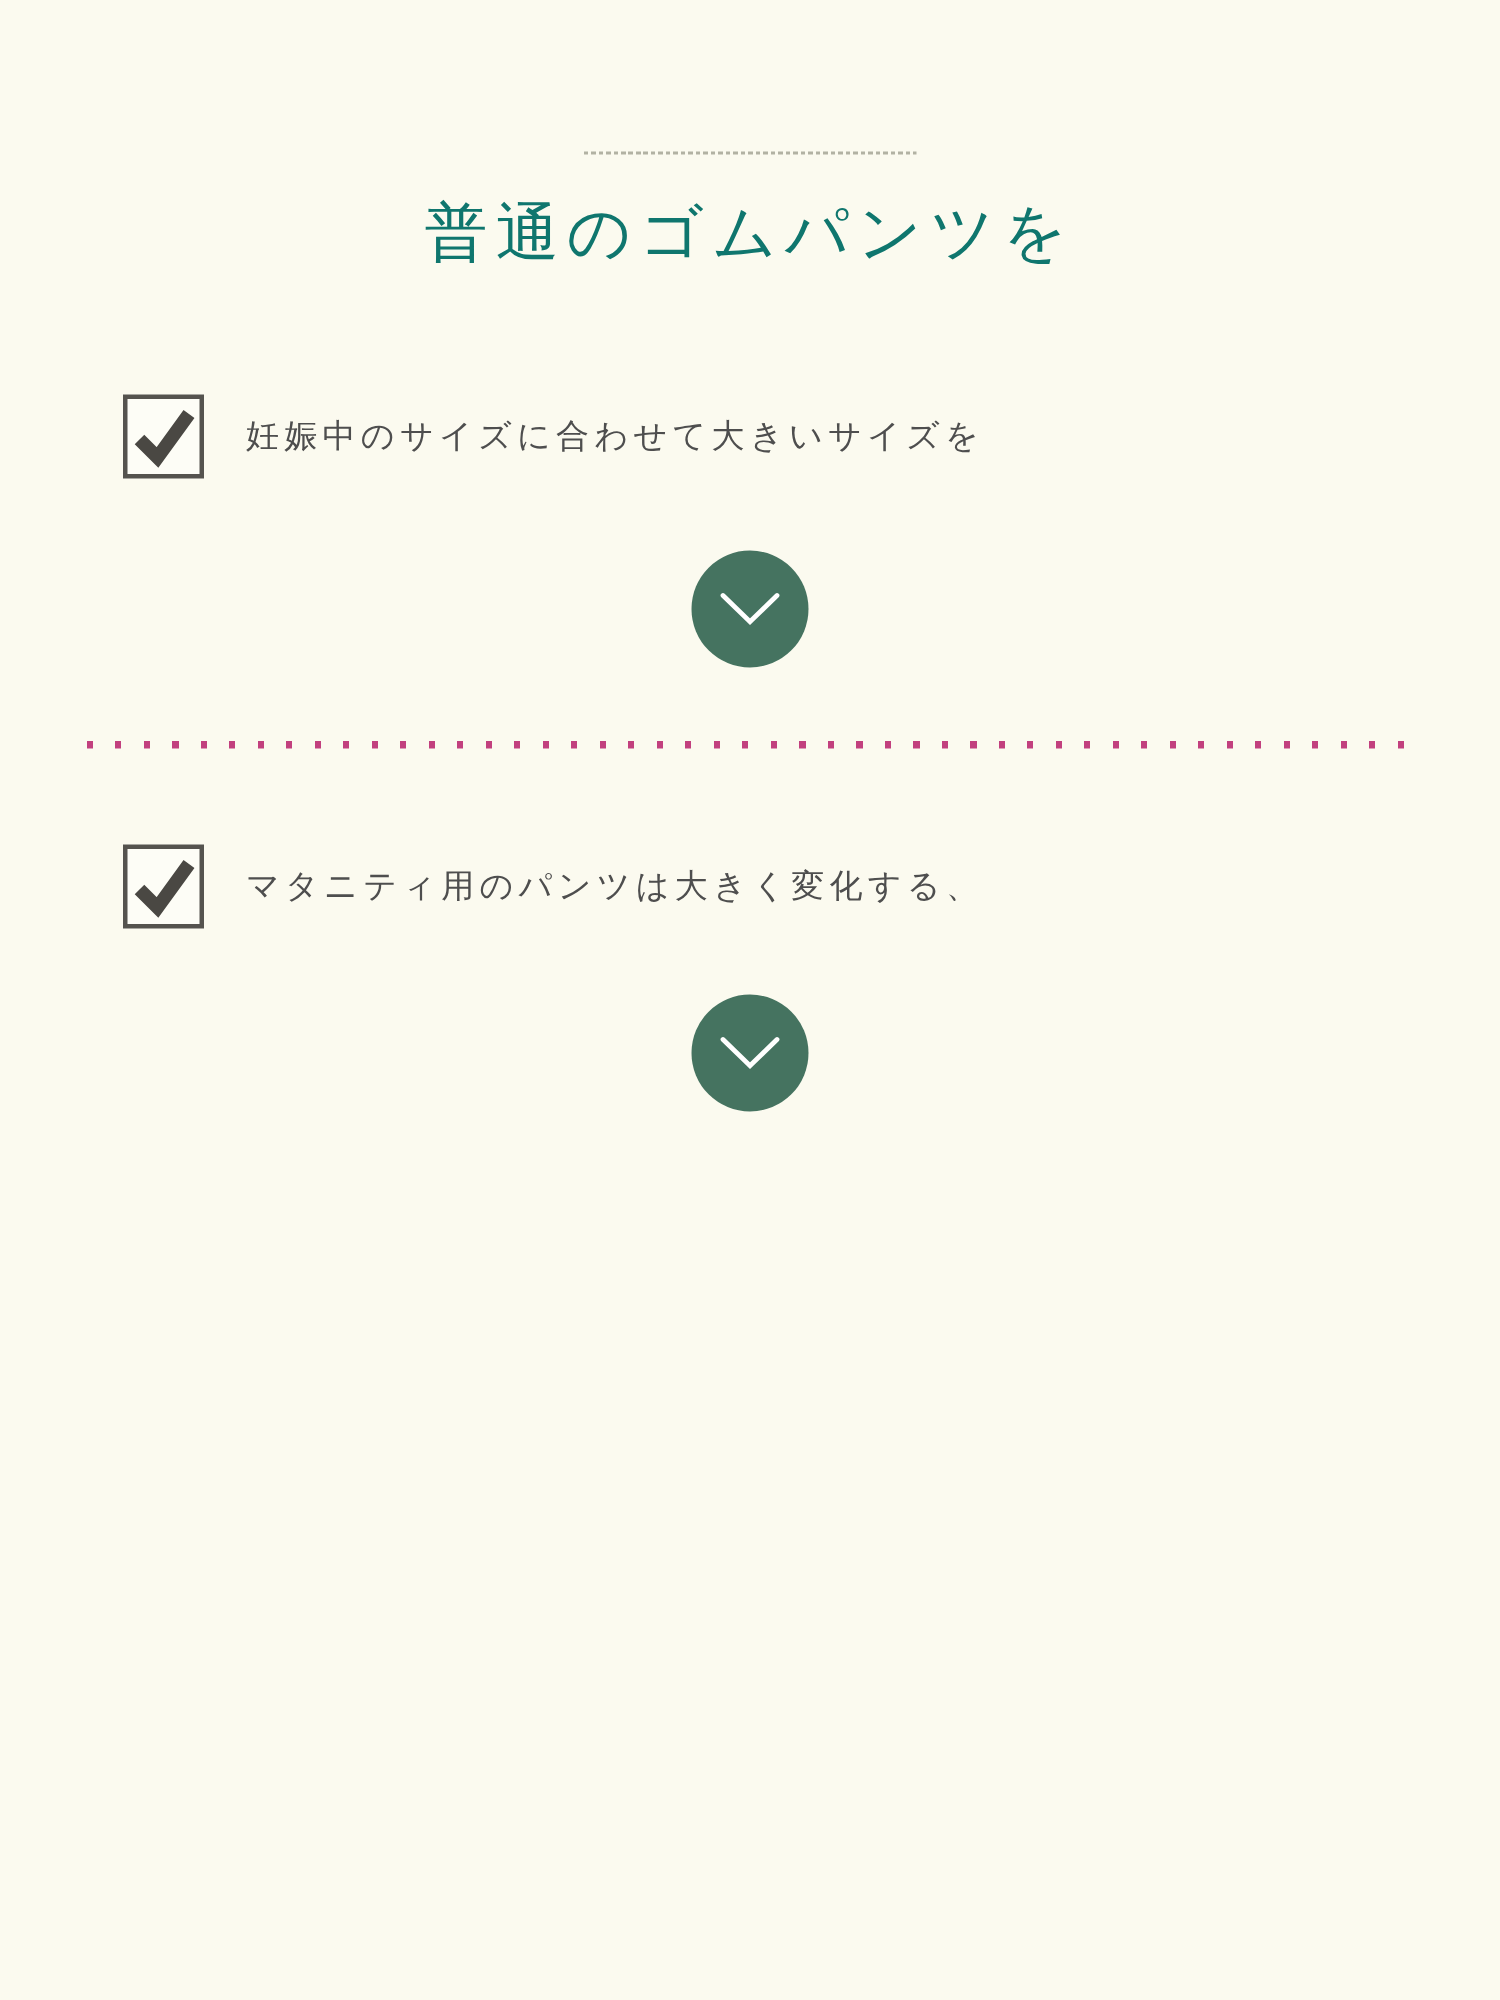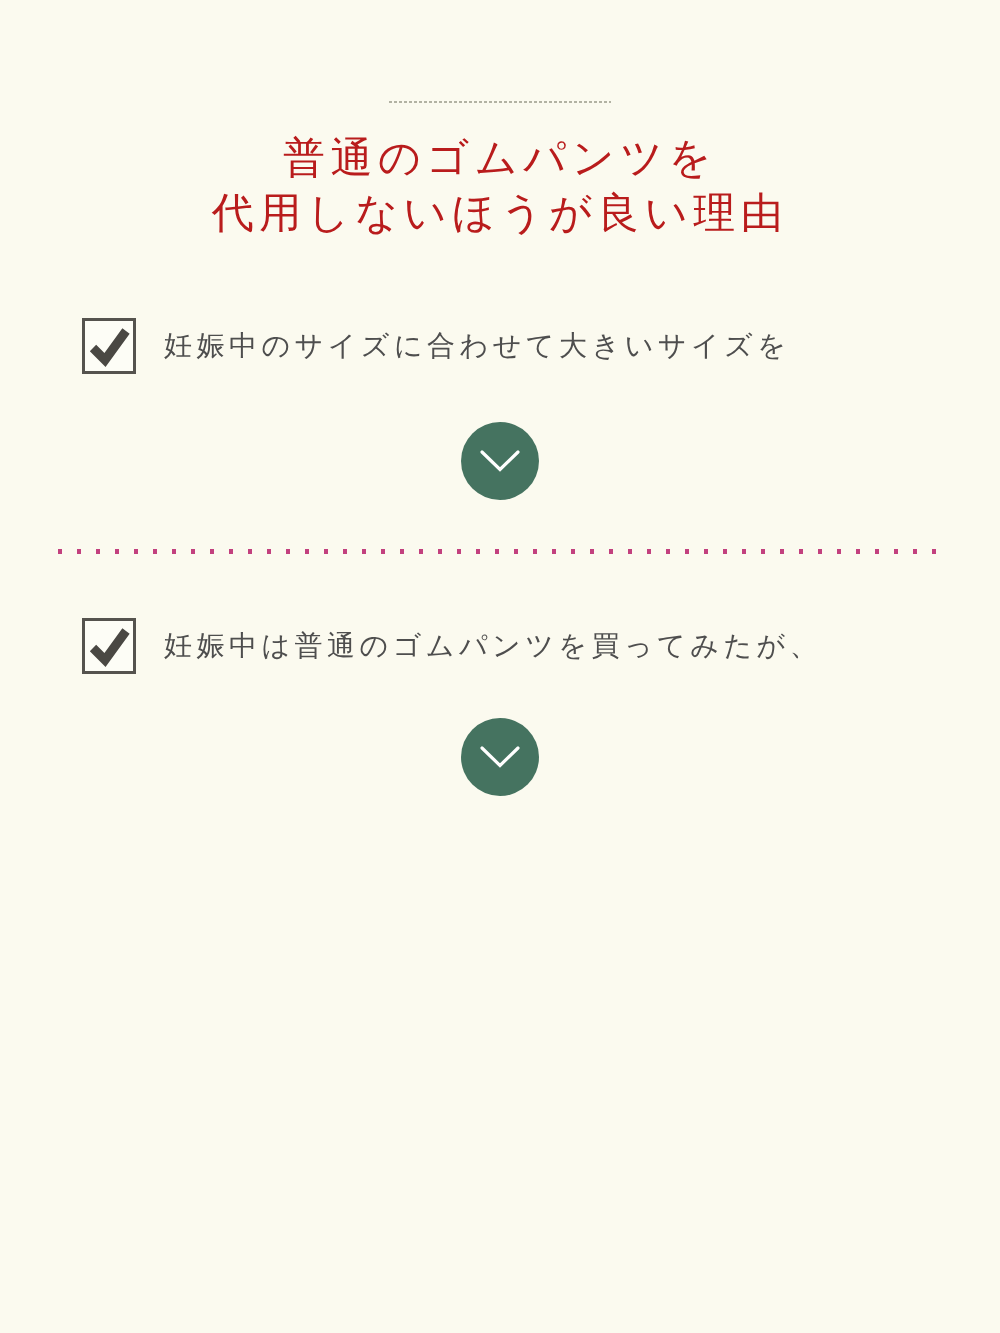--- a/index.html
+++ b/index.html
@@ -22,26 +22,26 @@
   .top-dash {
     width: 222px;
     height: 2px;
     margin: 101px auto 0 auto;
     background: repeating-linear-gradient(90deg, #b2b2a3 0 3px, transparent 3px 5px);
   }
   
   .title {
     margin: 28px 0 0 0;
     text-align: center;
-    font-family: Liberation Serif, serif;
+    font-family: Liberation Mono, monospace;
     font-weight: 500;
     font-size: 42px;
     line-height: 55px;
     letter-spacing: 0.13em;
-    color: #b91c1c;
+    color: #0f766e;
   }
   .title .t-line { display: block; }
   
   .item {
     display: flex;
     align-items: center;
     padding-left: 82px;
     padding-right: 30px;
   }
   .item-1 { margin-top: 77px; }
@@ -52,21 +52,21 @@
     height: 50px;
     border: 3px solid #55534e;
     background: #fdfdf6;
     margin-right: 28px;
     display: flex;
     align-items: center;
     justify-content: center;
   }
   .checkbox svg { display: block; }
   .item-text {
-    font-size: 28px;
+    font-size: 22px;
     line-height: 46px;
     letter-spacing: 0.16em;
     color: #4e4e4e;
   }
   .item-text .line { display: block; white-space: nowrap; }
   .item.bold .item-text {
     font-weight: 700;
     color: #3b3b3b;
   }
   
@@ -90,21 +90,20 @@
 </style>
 </head>
 <body>
 
 <div class="page">
 
   <div class="top-dash"></div>
 
   <h1 class="title">
     <span class="t-line">普通のゴムパンツを</span>
-    <span class="t-line">代用しないほうが良い理由</span>
   </h1>
 
   <div class="item item-1">
     <span class="checkbox">
       <svg width="46" height="46" viewBox="0 0 46 46">
         <polyline points="7,25 19,37 40,8" fill="none" stroke="#4a4843" stroke-width="9"></polyline>
       </svg>
     </span>
     <div class="item-text">
       <span class="line">妊娠中のサイズに合わせて大きいサイズを</span>
@@ -120,21 +119,21 @@
 
   <div class="dotted-divider"></div>
 
   <div class="item item-3">
     <span class="checkbox">
       <svg width="46" height="46" viewBox="0 0 46 46">
         <polyline points="7,25 19,37 40,8" fill="none" stroke="#4a4843" stroke-width="9"></polyline>
       </svg>
     </span>
     <div class="item-text">
-      <span class="line">妊娠中は普通のゴムパンツを買ってみたが、</span>
+      <span class="line">マタニティ用のパンツは大きく変化する、</span>
     </div>
   </div>
 
   <div class="arrow-circle arrow-2">
     <svg width="40" height="22" viewBox="0 0 40 22">
       <polyline points="2,2 20,19.5 38,2" fill="none" stroke="#ffffff" stroke-width="3.2" stroke-linecap="round"></polyline>
     </svg>
   </div>
 
 

